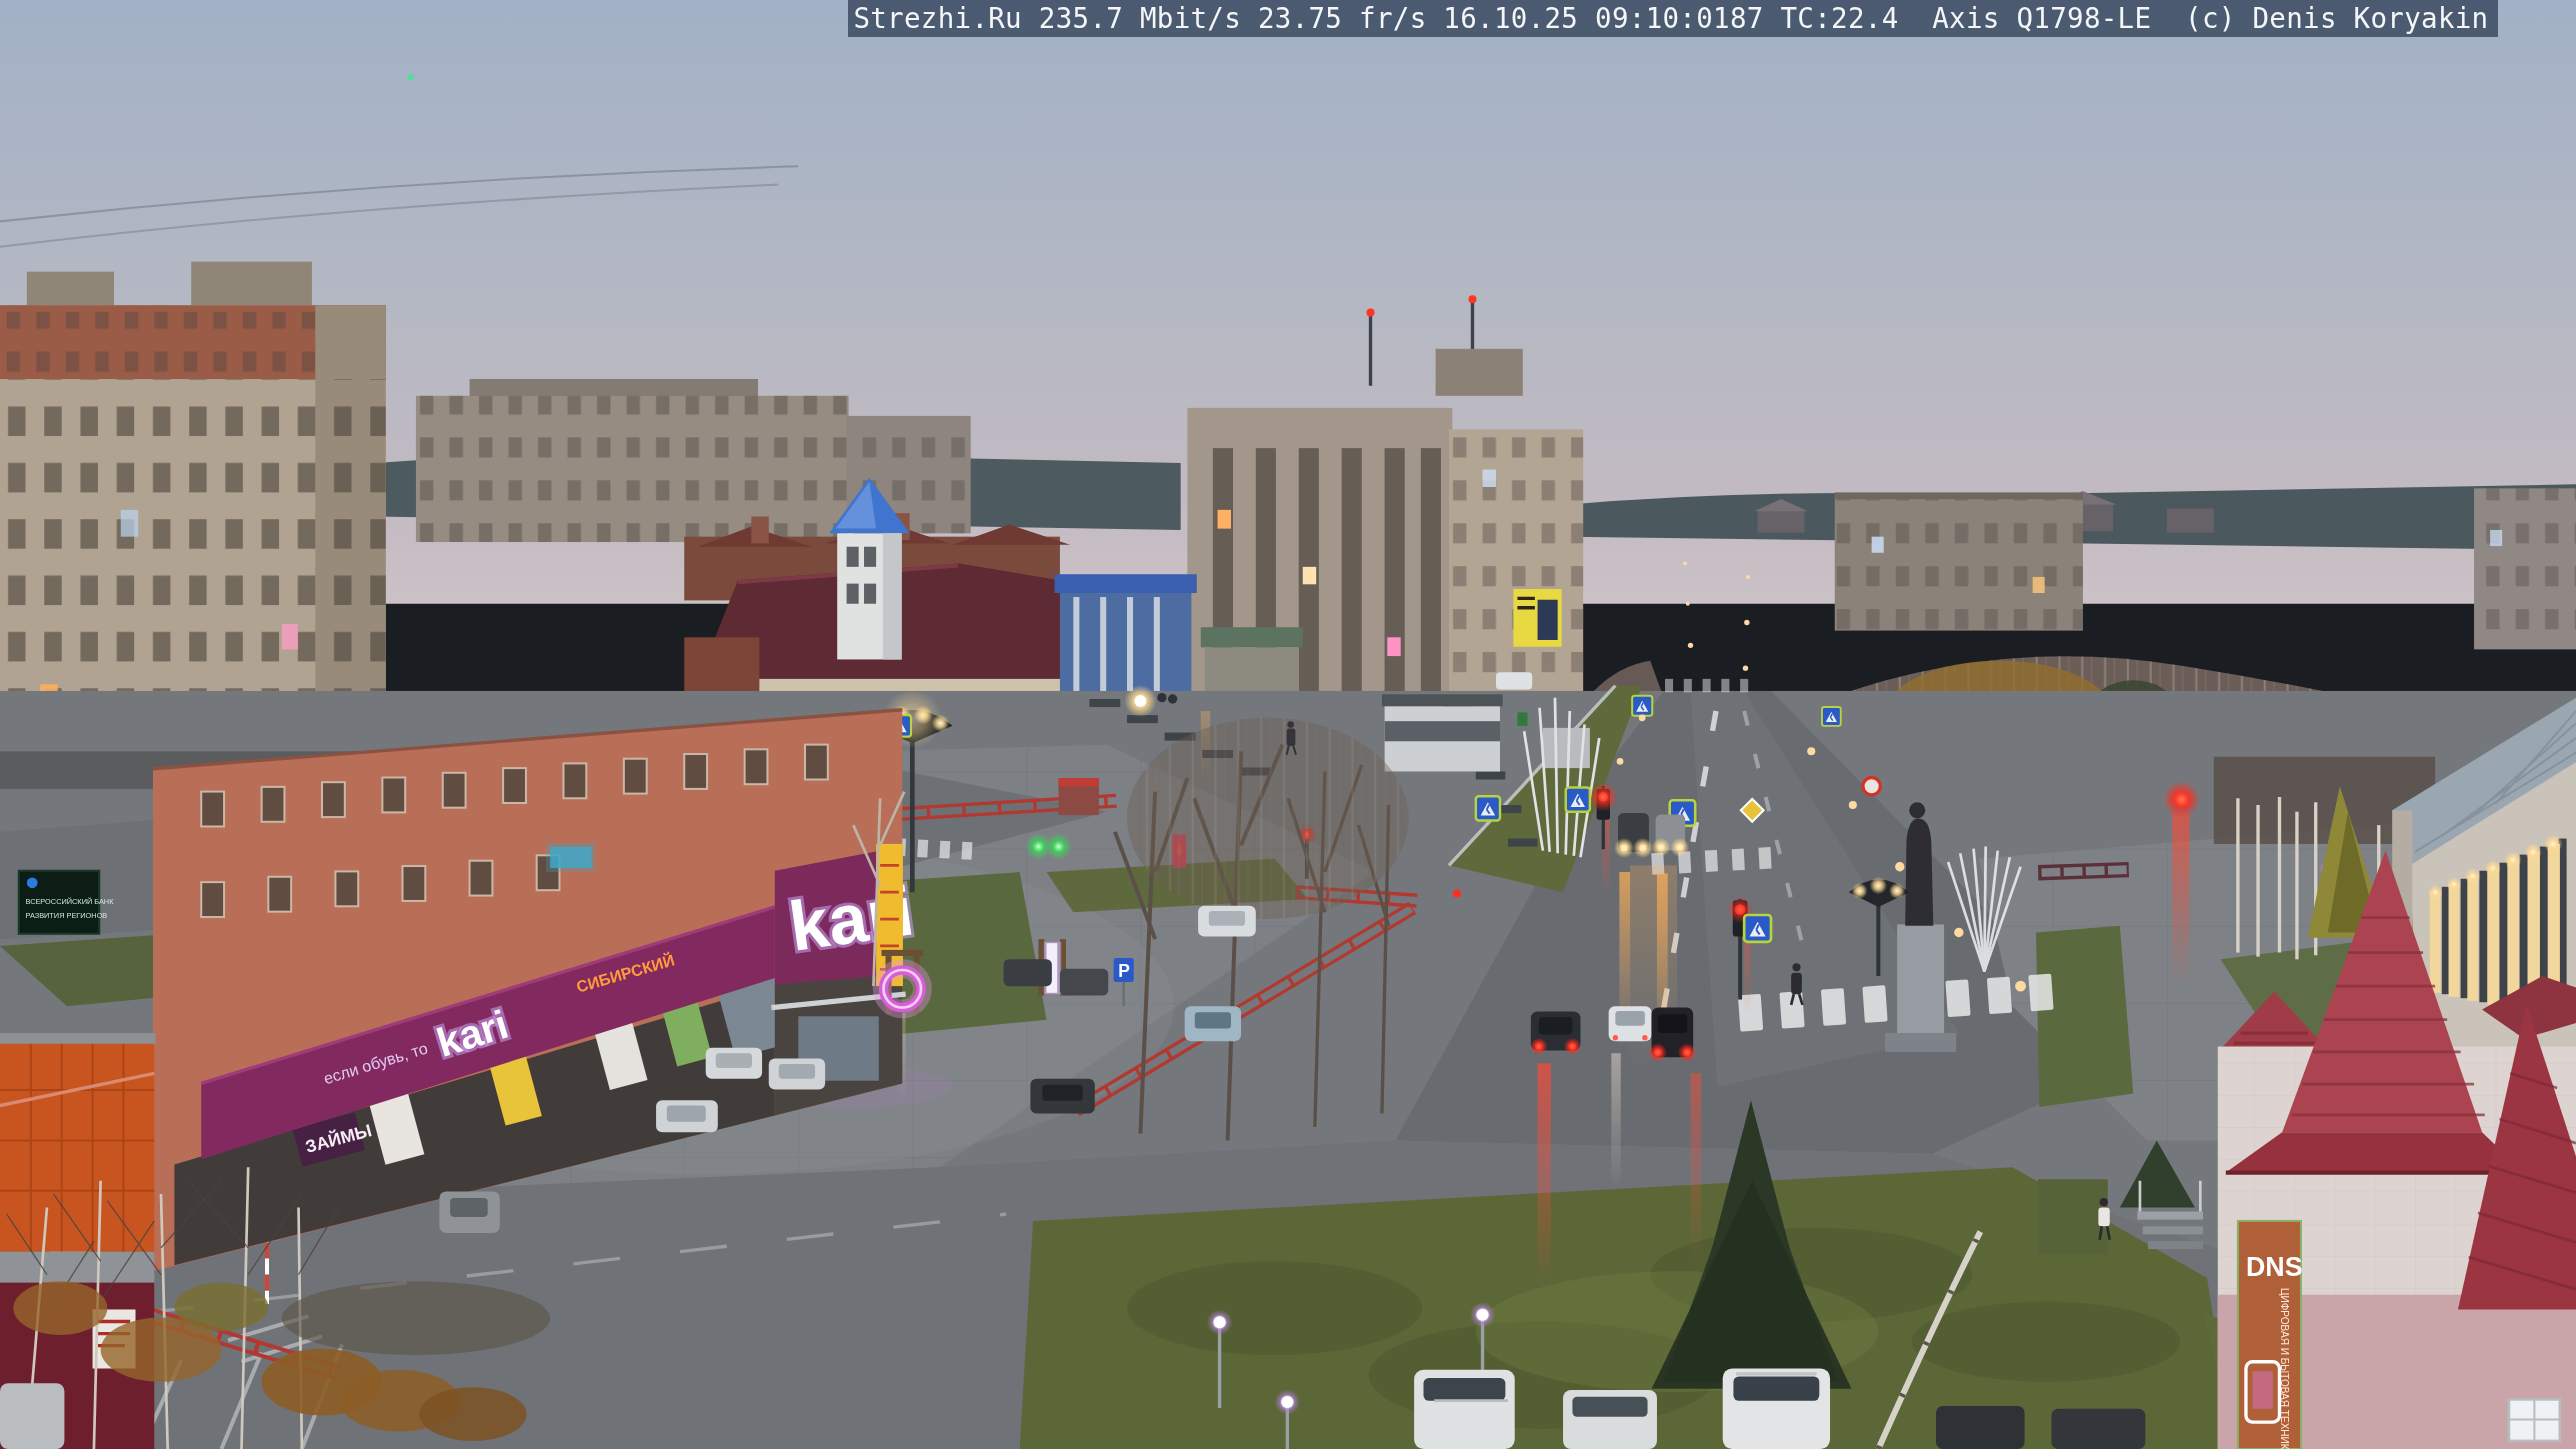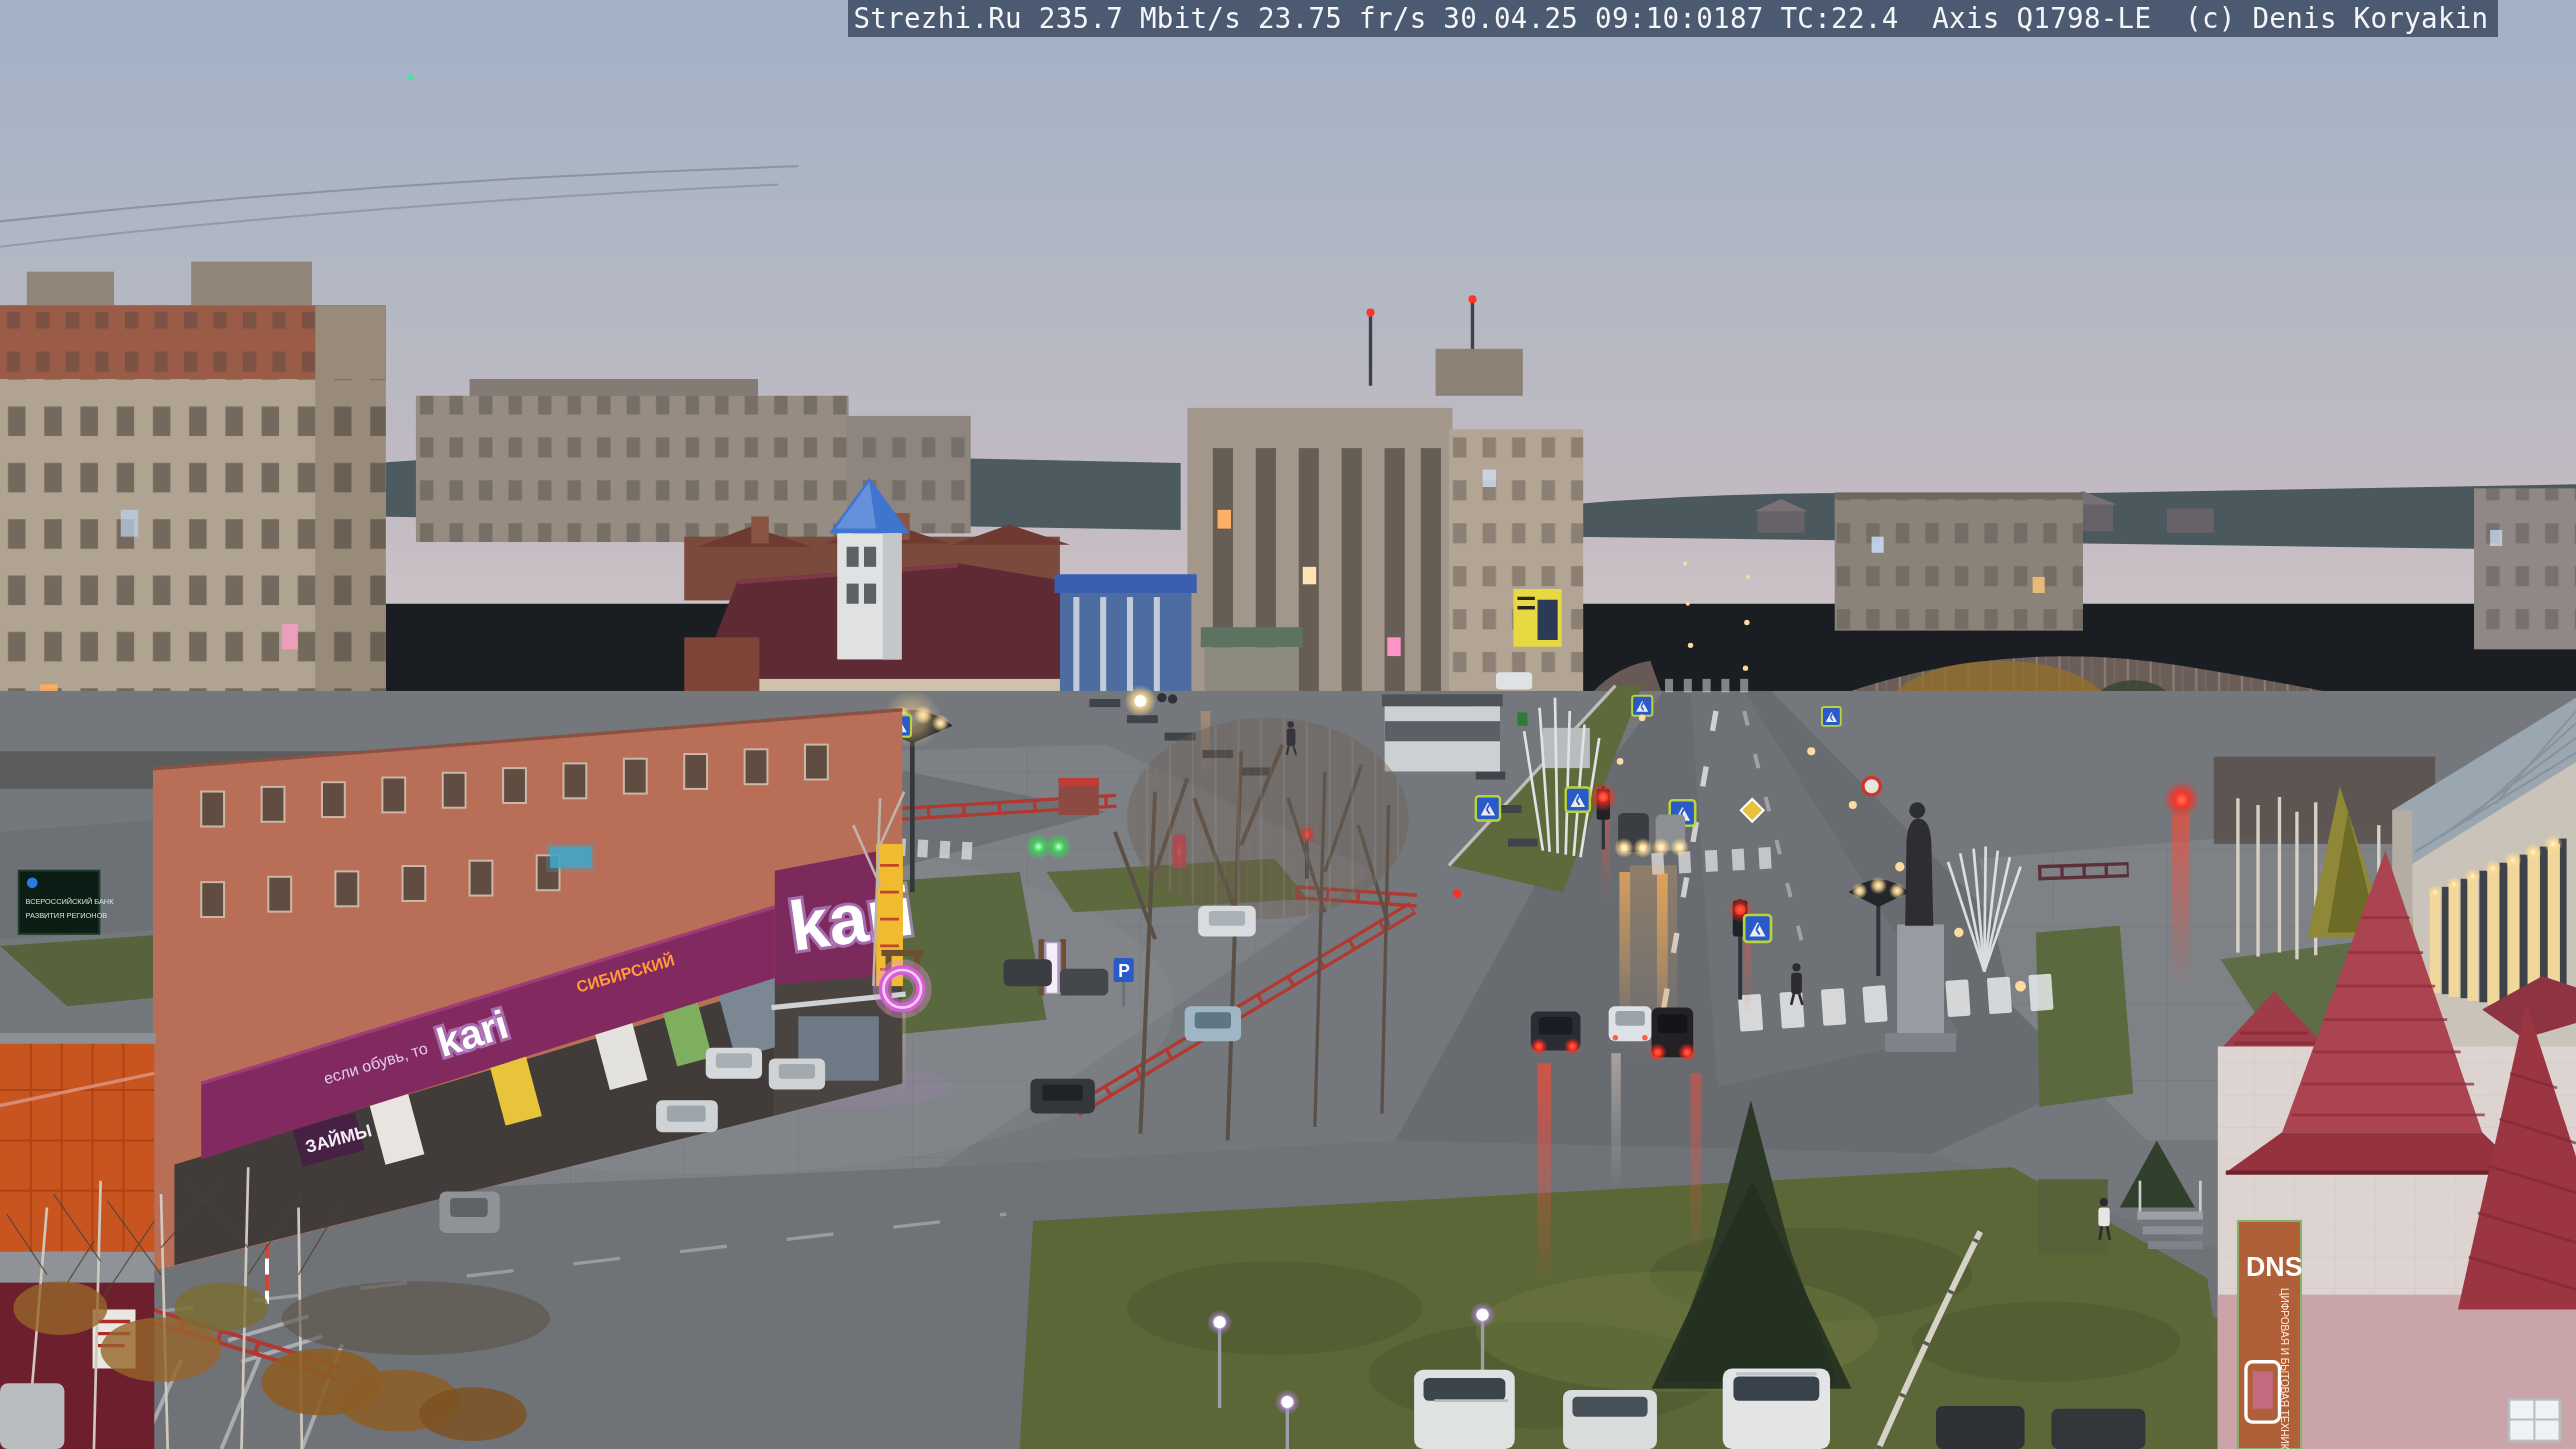--- a/index.html
+++ b/index.html
@@ -890,16 +890,16 @@
   <g>
           <rect x="3186" y="1806" width="98" height="12" fill="#9aa0a5"></rect>
           <rect x="3194" y="1828" width="90" height="12" fill="#8a9095"></rect>
           <rect x="3202" y="1850" width="82" height="12" fill="#7d8388"></rect>
           <path d="M3190 1806 V1760 M3280 1806 V1760" stroke="#c8ccd0" stroke-width="4"></path>
         </g>
 </g>
 </svg>
 
 <div id="overlay-bar">
-  <span>Strezhi.Ru 235.7 Mbit/s 23.75 fr/s 30.04.25 09:10:0187 TC:22.4  Axis Q1798-LE  (c) Denis Koryakin</span>
+  <span>Strezhi.Ru 235.7 Mbit/s 23.75 fr/s 16.10.25 09:10:0187 TC:22.4  Axis Q1798-LE  (c) Denis Koryakin</span>
 </div>
 </div>
 
 
 </body></html>

